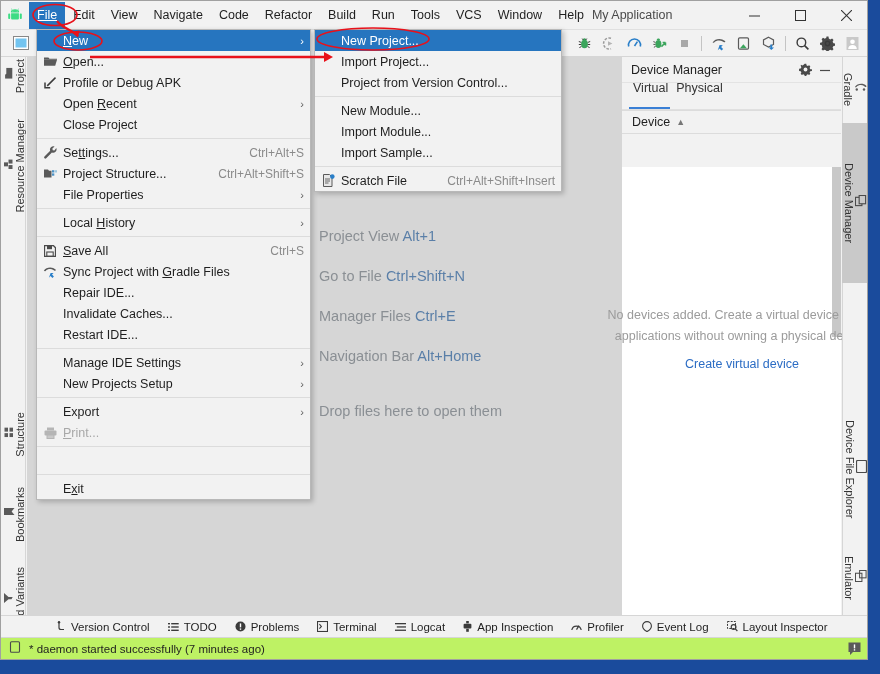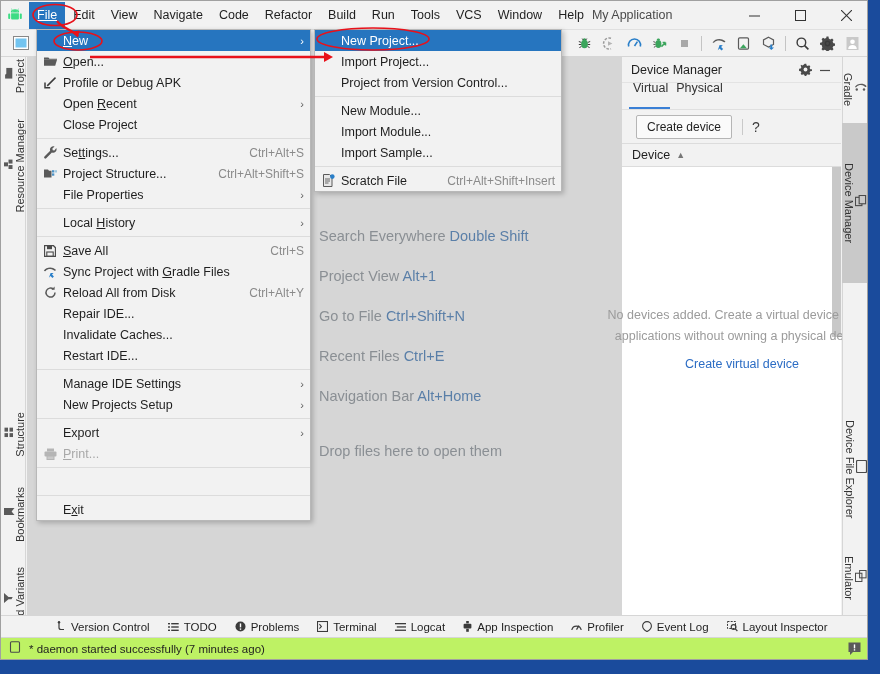--- a/index.html
+++ b/index.html
@@ -372,33 +372,29 @@
         <svg width="11" height="10" viewBox="0 0 11 10">
             <path d="M0.5 0.5h10L6.6 5v4.2L4.4 8V5z" fill="#5a5a5a"></path>
           </svg>
       </span>
     </div>
   </div>
 
   <div class="editor">
     <div class="hints">
       <div class="hint-row">
-        <span>Search Everywhere</span>
-        <span class="key">Double Shift</span>
-      </div>
-      <div class="hint-row">
         <span>Project View</span>
         <span class="key">Alt+1</span>
       </div>
       <div class="hint-row">
         <span>Go to File</span>
         <span class="key">Ctrl+Shift+N</span>
       </div>
       <div class="hint-row">
-        <span>Recent Files</span>
+        <span>Manager Files</span>
         <span class="key">Ctrl+E</span>
       </div>
       <div class="hint-row">
         <span>Navigation Bar</span>
         <span class="key">Alt+Home</span>
       </div>
       <div class="hint-drop">Drop files here to open them</div>
     </div>
   </div>
 
@@ -414,25 +410,20 @@
       </div>
       <div class="dev-hdr-btn">
         <svg width="12" height="12" viewBox="0 0 12 12">
             <line x1="1" y1="6.5" x2="11" y2="6.5" stroke="#4a4a4a" stroke-width="1.2"></line>
           </svg>
       </div>
     </div>
     <div class="dev-tabs">
       <div class="dev-tab sel"><span>Virtual</span></div>
       <div class="dev-tab"><span>Physical</span></div>
-    </div>
-    <div class="dev-actions">
-      <button class="create-dev-btn">Create device</button>
-      <div class="act-sep"></div>
-      <div class="help-q">?</div>
     </div>
     <div class="dev-table-head">
       <span class="dev-col">Device</span>
       <span class="sort-arrow">▲</span>
     </div>
     <div class="dev-body">
       <div class="dev-scroll"></div>
       <div class="dev-empty">
         <div class="dev-empty-line">No devices added. Create a virtual device to test</div>
         <div class="dev-empty-line">applications without owning a physical device.</div>
@@ -672,30 +663,20 @@
     <div class="mi">
       <span class="mi-ico">
         <svg width="14" height="12" viewBox="0 0 14 12">
             <path d="M0.8 4.8C3.2 1 9.3 0.5 12.6 3.6c.5.5.2 1.1-.4 1.2-.7.2-1.2-.5-1.9-.9-2.4-1.4-5.8-1-7.7 1-.5.5-1.3.2-1.5-.1z" fill="#5a5a5a"></path>
             <path d="M7.6 6.9l3 .1-1.6 1.6 1.9 1.9-1.5 1.5-1.9-1.9-1.6 1.6z" fill="#2a7fc9"></path>
           </svg>
       </span>
       <span class="mi-label">Sync Project with <u>G</u>radle Files</span>
     </div>
     <div class="mi">
-      <span class="mi-ico">
-        <svg width="13" height="13" viewBox="0 0 13 13">
-            <path d="M11 6.5a4.5 4.5 0 11-1.6-3.4" fill="none" stroke="#5a5a5a" stroke-width="1.5"></path>
-            <path d="M10.6 0.6v3.2H7.4z" fill="#5a5a5a"></path>
-          </svg>
-      </span>
-      <span class="mi-label">Reload All from Disk</span>
-      <span class="mi-accel">Ctrl+Alt+Y</span>
-    </div>
-    <div class="mi">
       <span class="mi-ico"></span>
       <span class="mi-label">Repair IDE...</span>
     </div>
     <div class="mi">
       <span class="mi-ico"></span>
       <span class="mi-label">Invalidate Caches...</span>
     </div>
     <div class="mi">
       <span class="mi-ico"></span>
       <span class="mi-label">Restart IDE...</span>

